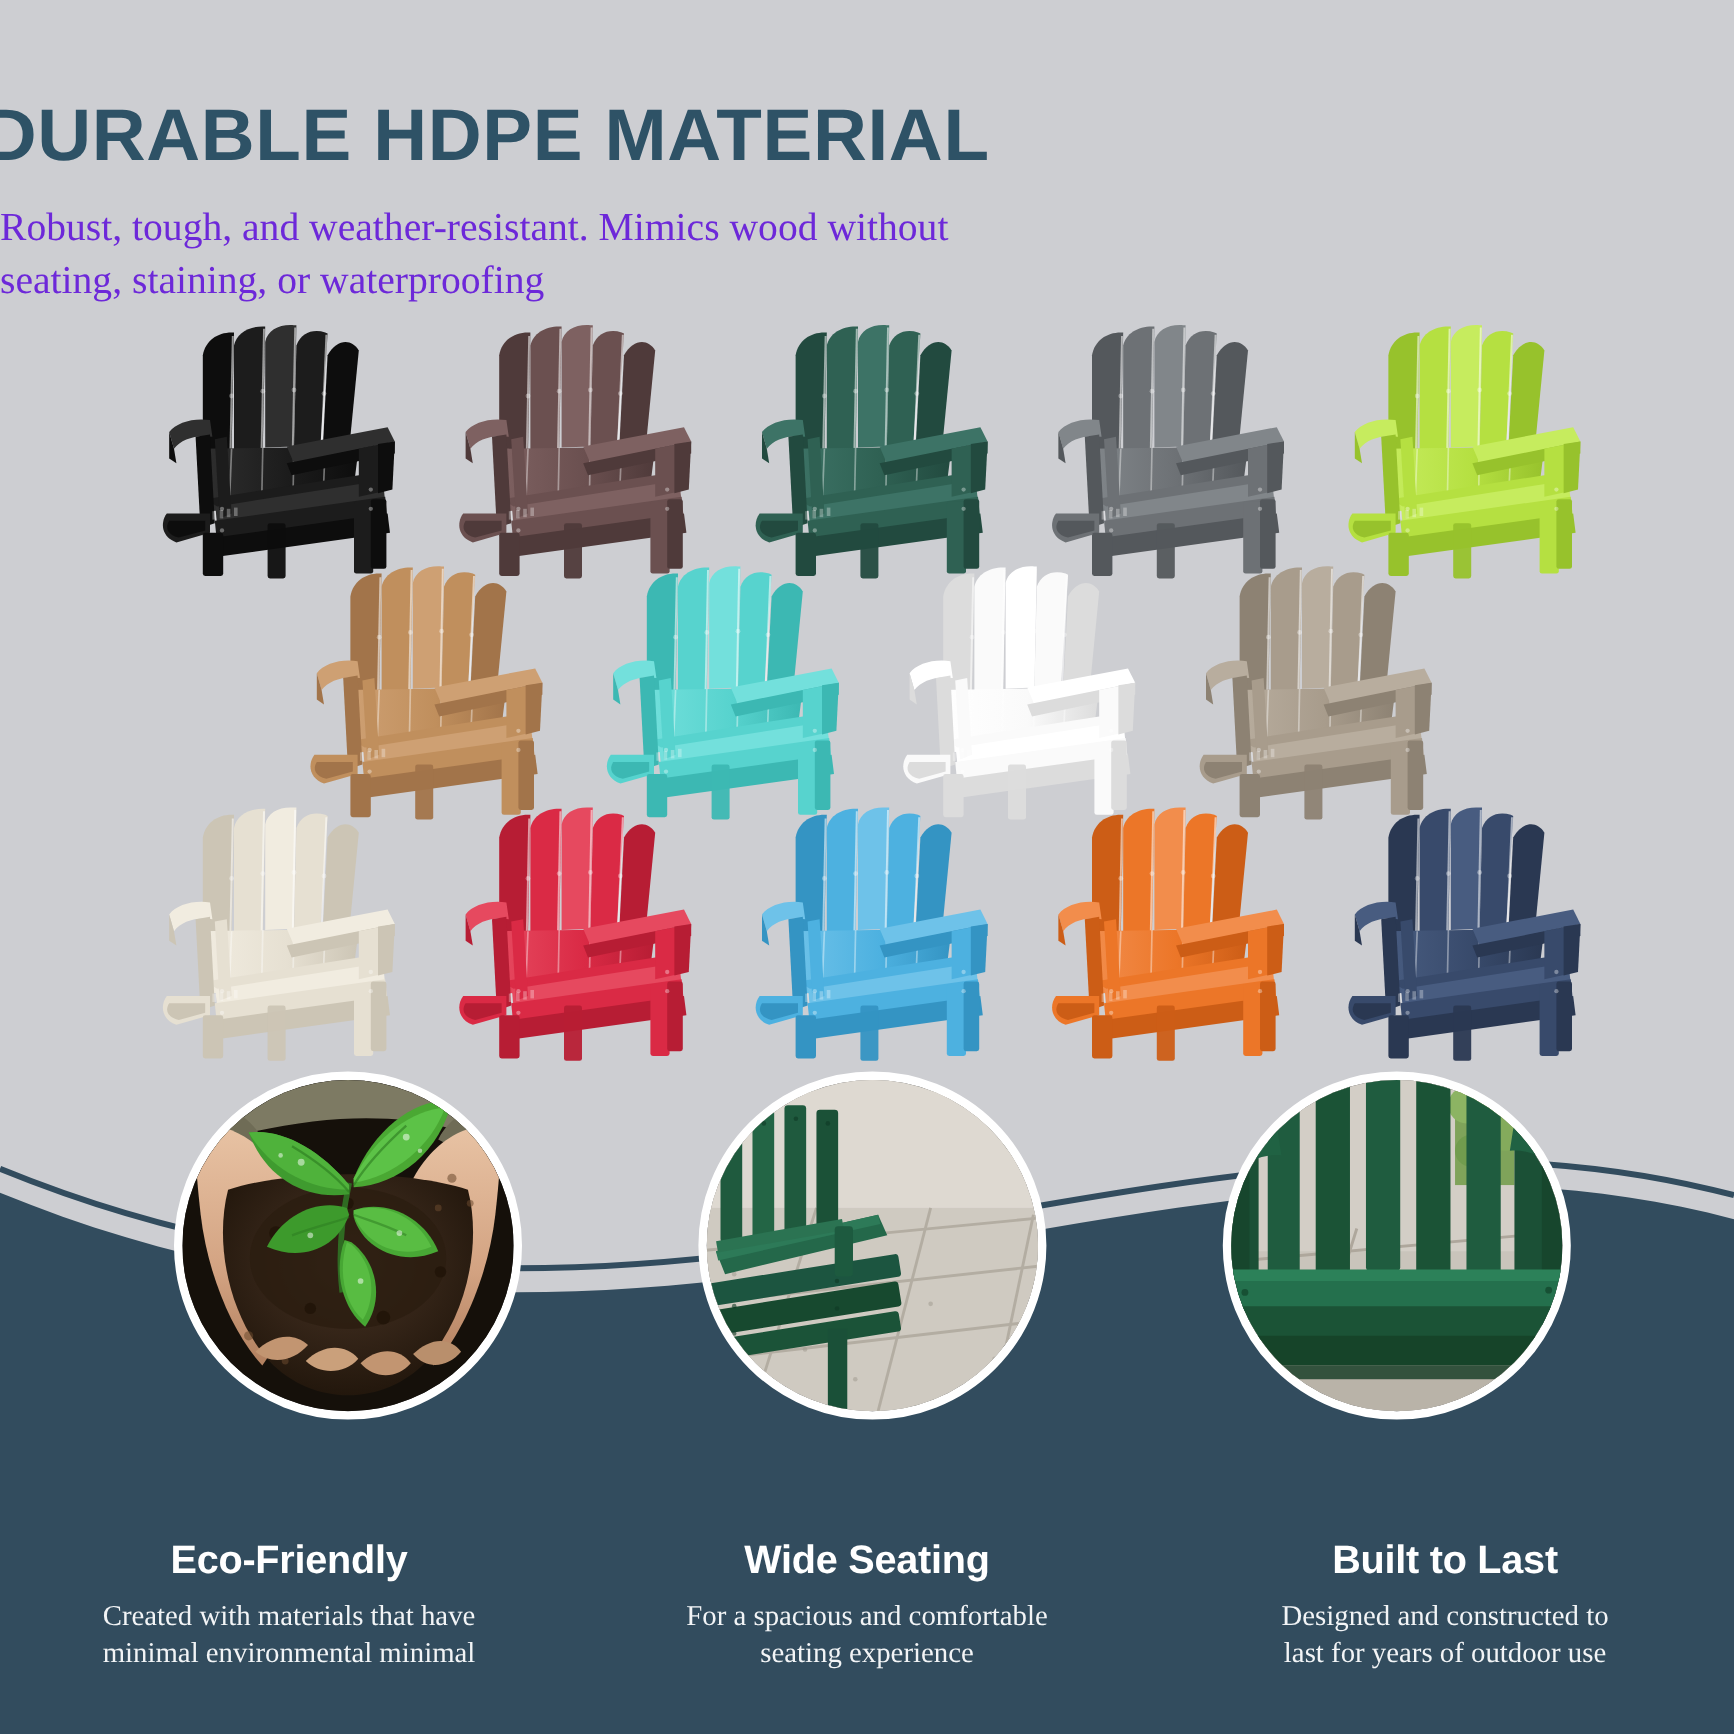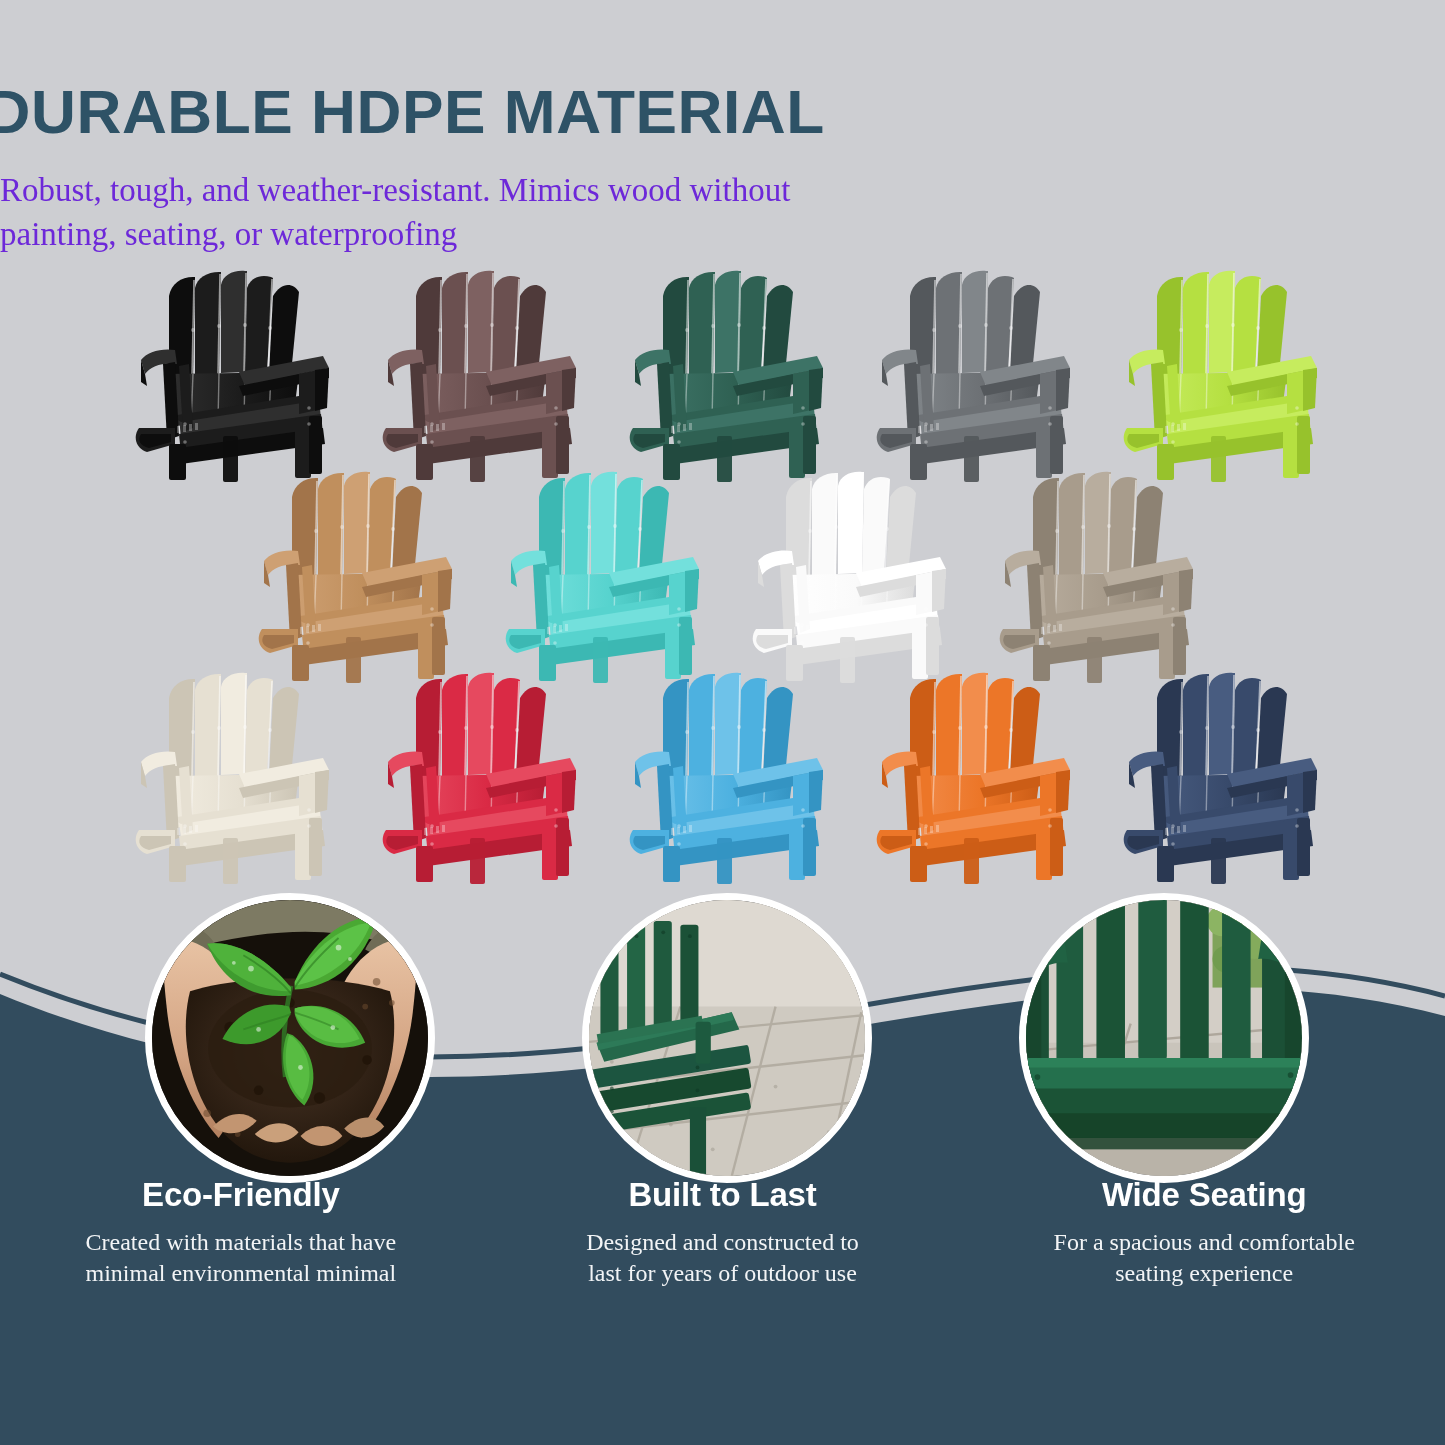--- a/index.html
+++ b/index.html
@@ -43,41 +43,41 @@
     position:absolute;width:290px;height:290px;border-radius:50%;
     border:7px solid #ffffff;overflow:hidden;box-sizing:border-box;
     background:#2b2b2b;
   }
   .circ .art{position:absolute;inset:0;}
   #circ1{left:145px;top:893px;}
   #circ2{left:582px;top:893px;}
   #circ3{left:1019px;top:893px;}
 
   
-  .features{position:absolute;left:0;top:1176px;width:1445px;display:flex;}
+  .features{position:absolute;left:0;top:1281px;width:1445px;display:flex;}
   .feat{flex:1 1 0;text-align:center;padding:0 26px;box-sizing:border-box;}
   .feat-title{
     font-family:"Liberation Sans",sans-serif;font-weight:bold;
     font-size:33px;color:#ffffff;margin:0;letter-spacing:-.2px;
   }
   .feat-desc{
     font-family:"Liberation Serif",serif;font-size:24px;color:#f2f4f6;
     margin:0;padding-top:13px;line-height:1.28;
   }
 </style>
 </head>
 <body>
 
 <div id="stage">
 
   <div class="header">
     <h1 class="title">DURABLE HDPE MATERIAL</h1>
     <p class="subtitle">
       <span>Robust, tough, and weather-resistant. Mimics wood without</span><br>
-      <span>painting, seating, or waterproofing</span>
+      <span>seating, staining, or waterproofing</span>
     </p>
   </div>
 
   <div class="grid" id="chair-grid">
       <div class="row row1">
         <div class="chair">
   <svg viewBox="0 0 212 215">
     <defs>
       <linearGradient id="g_black" x1="0" y1="0" x2="1" y2="0">
         <stop offset="0%" stop-color="#2f2f2f"></stop>
@@ -1361,22 +1361,22 @@
       </svg>
     </div>
   </div>
 
   <div class="features" id="features">
       <div class="feat">
         <p class="feat-title">Eco-Friendly</p>
         <p class="feat-desc"><span>Created with materials that have</span><br><span>minimal environmental minimal</span></p>
       </div>
       <div class="feat">
+        <p class="feat-title">Wide Seating</p>
+        <p class="feat-desc"><span>For a spacious and comfortable</span><br><span>seating experience</span></p>
+      </div>
+      <div class="feat">
         <p class="feat-title">Built to Last</p>
         <p class="feat-desc"><span>Designed and constructed to</span><br><span>last for years of outdoor use</span></p>
       </div>
-      <div class="feat">
-        <p class="feat-title">Wide Seating</p>
-        <p class="feat-desc"><span>For a spacious and comfortable</span><br><span>seating experience</span></p>
-      </div>
     </div>
 
 </div>
 
 </body></html>

